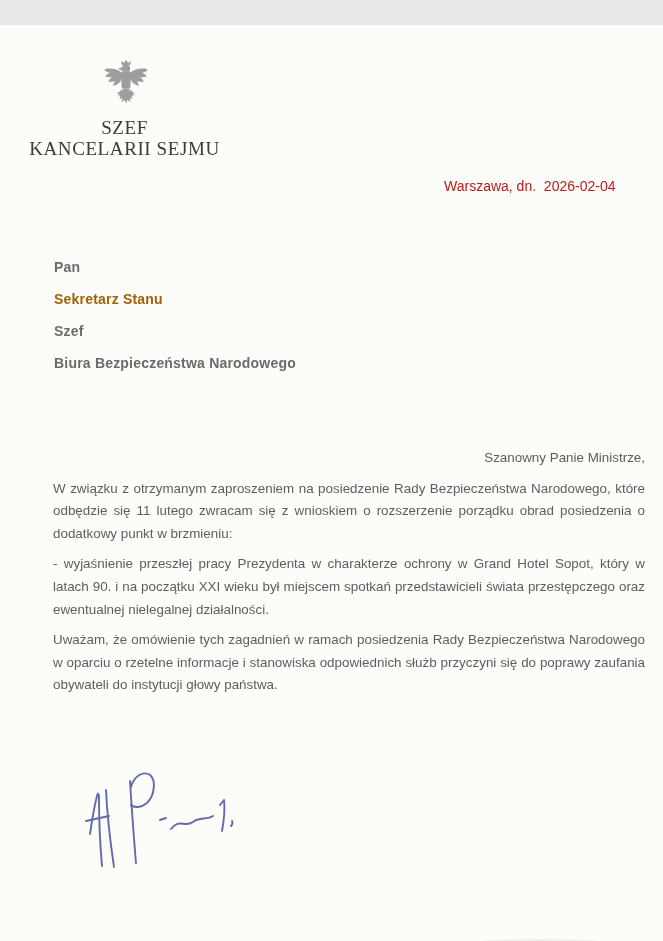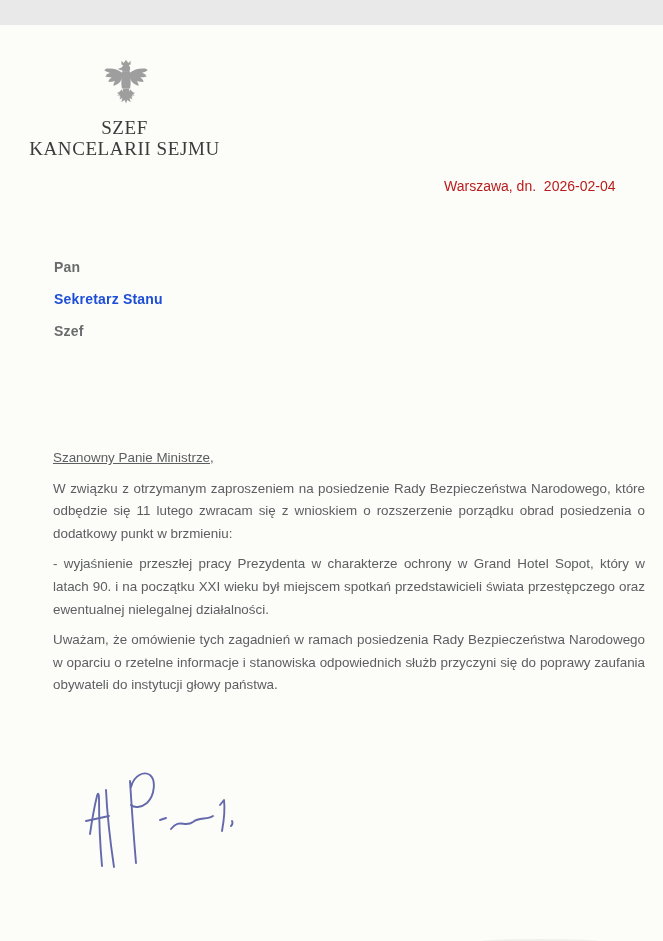--- a/index.html
+++ b/index.html
@@ -24,28 +24,28 @@
     position:absolute;left:444px;top:153px;
     font-size:14px;color:#b91c1c;
     white-space:pre;
   }
   
   .recipient{position:absolute;left:54px;top:234px;}
   .recipient .rline{
     font-weight:bold;font-size:14px;line-height:16px;
     margin-bottom:16px;color:#6a6b6d;letter-spacing:0.2px;
   }
-  .recipient .rline.dark{color:#1d4ed8;}
+  .recipient .rline.dark{color:#a16207;}
   
   .letter-body{
     position:absolute;left:53px;top:414px;width:592px;
     font-size:13.4px;line-height:22.6px;color:#5d5e61;
   }
   .letter-body p{margin:8px 0 0 0;text-align:justify;}
-  .letter-body p.no-just{text-align:left;text-decoration:underline;}
+  .letter-body p.no-just{text-align:right;}
   .salutation{margin:0;}
   .closing{margin-top:7px;}
   
   .signature{position:absolute;left:84px;top:745px;width:156px;height:99px;}
   
   .scan-edge{
     position:absolute;left:0;bottom:0;width:663px;height:11px;
     box-shadow:0 -3px 4px rgba(90,85,70,0.12);
   }
   .smudge{position:absolute;background:rgba(150,148,140,0.12);border-radius:50%;}
@@ -81,20 +81,21 @@
     <div>SZEF</div>
     <div>KANCELARII SEJMU</div>
   </div>
 
   <div class="dateline">Warszawa, dn.  2026-02-04</div>
 
   <div class="recipient">
     <div class="rline">Pan</div>
     <div class="rline dark">Sekretarz Stanu</div>
     <div class="rline">Szef</div>
+    <div class="rline">Biura Bezpieczeństwa Narodowego</div>
   </div>
 
   <div class="letter-body">
     <p class="salutation no-just">Szanowny Panie Ministrze,</p>
     <p>W związku z otrzymanym zaproszeniem na posiedzenie Rady Bezpieczeństwa Narodowego, które odbędzie się 11 lutego zwracam się z wnioskiem o rozszerzenie porządku obrad posiedzenia o dodatkowy punkt w brzmieniu:</p>
     <p>- wyjaśnienie przeszłej pracy Prezydenta w charakterze ochrony w Grand Hotel Sopot, który w latach 90. i na początku XXI wieku był miejscem spotkań przedstawicieli świata przestępczego oraz ewentualnej nielegalnej działalności.</p>
     <p>Uważam, że omówienie tych zagadnień w ramach posiedzenia Rady Bezpieczeństwa Narodowego w oparciu o rzetelne informacje i stanowiska odpowiednich służb przyczyni się do poprawy zaufania obywateli do instytucji głowy państwa.</p>
   </div>
 
   <svg class="signature" viewBox="0 0 156 99" aria-hidden="true">

